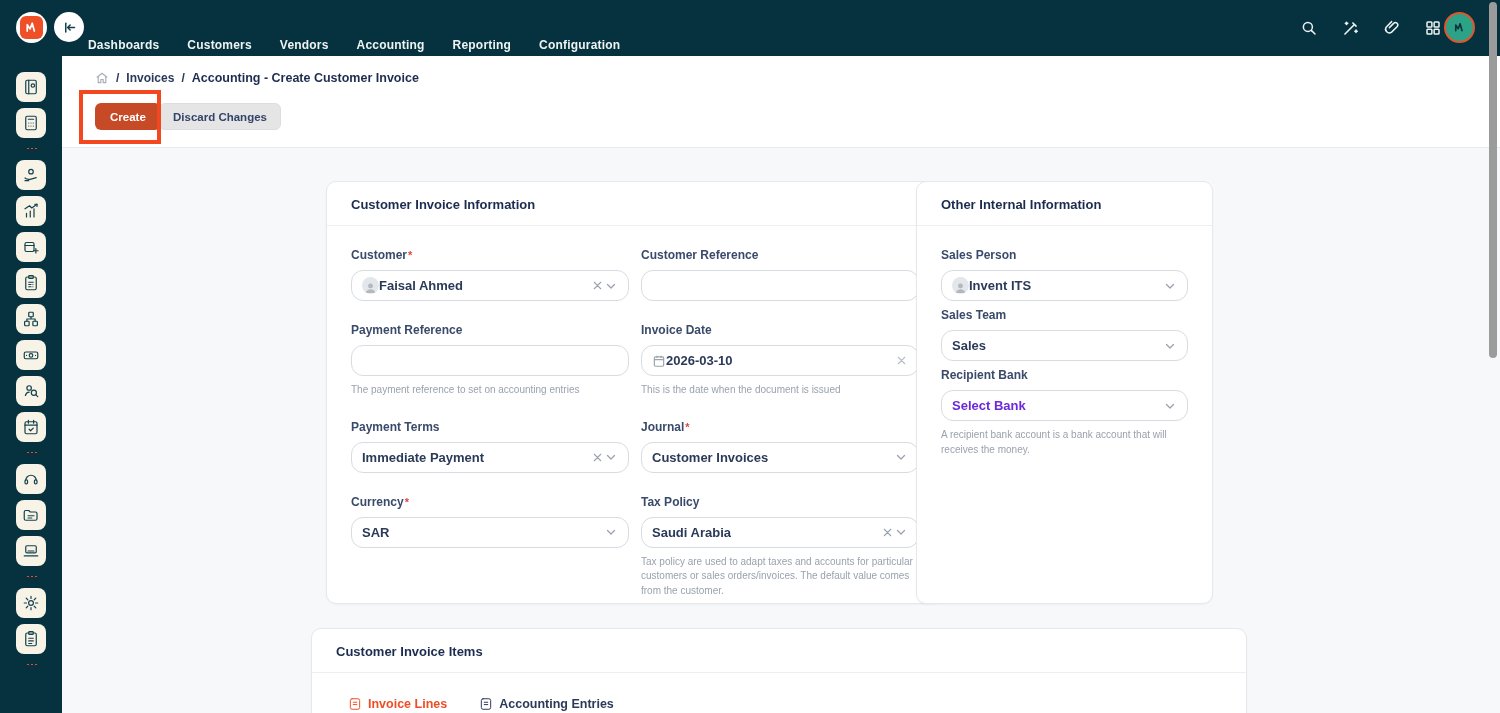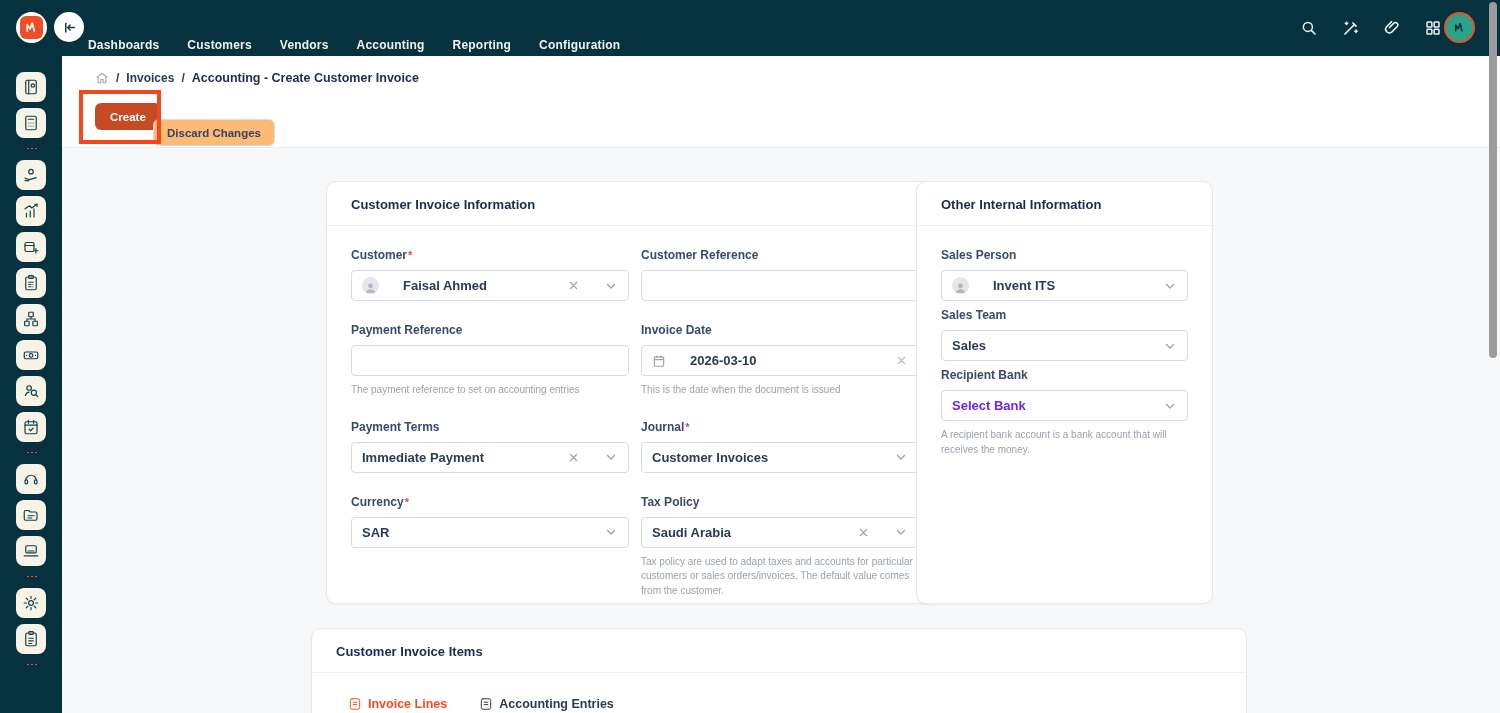--- a/index.html
+++ b/index.html
@@ -40,39 +40,39 @@
   .header-strip { position:absolute; left:62px; top:56px; width:1438px; height:92px;
     background:#ffffff; border-bottom:1px solid #e9ecef; }
   .breadcrumb { position:absolute; left:33px; top:15px; display:flex; align-items:center;
     gap:7px; font-size:12px; color:#2b3a58; font-weight:600; }
   .breadcrumb .crumb-current { font-weight:800; font-size:12.5px; color:#1e2c50; }
   .highlight-box { position:absolute; left:17px; top:34px; width:82px; height:54px;
     border:4px solid #f3481f; z-index:5; }
   .btn-create { position:absolute; left:33px; top:47px; height:27px; padding:0 15px;
     background:#c74a27; color:#fff; font-size:11.5px; font-weight:700;
     border:none; border-radius:6px; cursor:pointer; font-family:inherit; }
-  .btn-discard { position:absolute; left:91px; top:47px; height:27px; padding:0 13px;
-    background:#fdba74; color:#33436a; font-size:11.5px; font-weight:600;
-    border:1px solid #d9dee4; border-radius:6px; cursor:pointer; font-family:inherit;margin-top:16px; }
+  .btn-discard { position:absolute; left:97px; top:47px; height:27px; padding:0 13px;
+    background:#e5e5e5; color:#33436a; font-size:11.5px; font-weight:600;
+    border:1px solid #d9dee4; border-radius:6px; cursor:pointer; font-family:inherit; }
 
   
   .card { position:absolute; background:#fff; border:1px solid #e5e8ec; border-radius:10px;
     box-shadow:0 1px 2px rgba(20,40,60,.04); }
   .card-head { padding:15px 24px 13px 24px; border-bottom:1px solid #edf0f3;
     font-size:13px; font-weight:800; color:#1c2b4e; }
   .card-body { padding:22px 24px; }
   #card-invoice-info { left:326px; top:181px; width:617px; height:423px; }
   #card-other-info   { left:916px; top:181px; width:297px; height:423px; }
   #card-items        { left:311px; top:628px; width:936px; height:240px; }
 
   .grid2 { display:grid; grid-template-columns:278px 278px; column-gap:12px; row-gap:22px; align-items:start; }
   .field-label { font-size:12px; font-weight:700; color:#3a4a6b; margin-bottom:8px; display:flex; }
   .req::after { content:"*"; color:#e2443b; margin-left:1px; font-size:11px; }
-  .input { height:31px; border:1px solid #d7dce2; border-radius:4px; background:#fff;
-    display:flex; align-items:center; padding:8px 10px; gap:24px; cursor:pointer; }
+  .input { height:31px; border:1px solid #d7dce2; border-radius:12px; background:#fff;
+    display:flex; align-items:center; padding:8px 10px; gap:0; cursor:pointer; }
   .input .val { font-size:13px; font-weight:700; color:#2b3a58; flex:1 1 auto;
     white-space:nowrap; overflow:hidden; }
   .input .placeholder { color:#6d28d9; }
   .help { font-size:10px; color:#9aa2ad; margin-top:7px; line-height:1.45; }
   .mini-avatar { width:17px; height:17px; border-radius:50%; background:#e3e6ea; overflow:hidden;
     display:flex; align-items:flex-end; justify-content:center; flex:0 0 auto; }
   .icon-btn { display:flex; align-items:center; flex:0 0 auto; }
   .vfield { margin-bottom:7px; }
 
   

